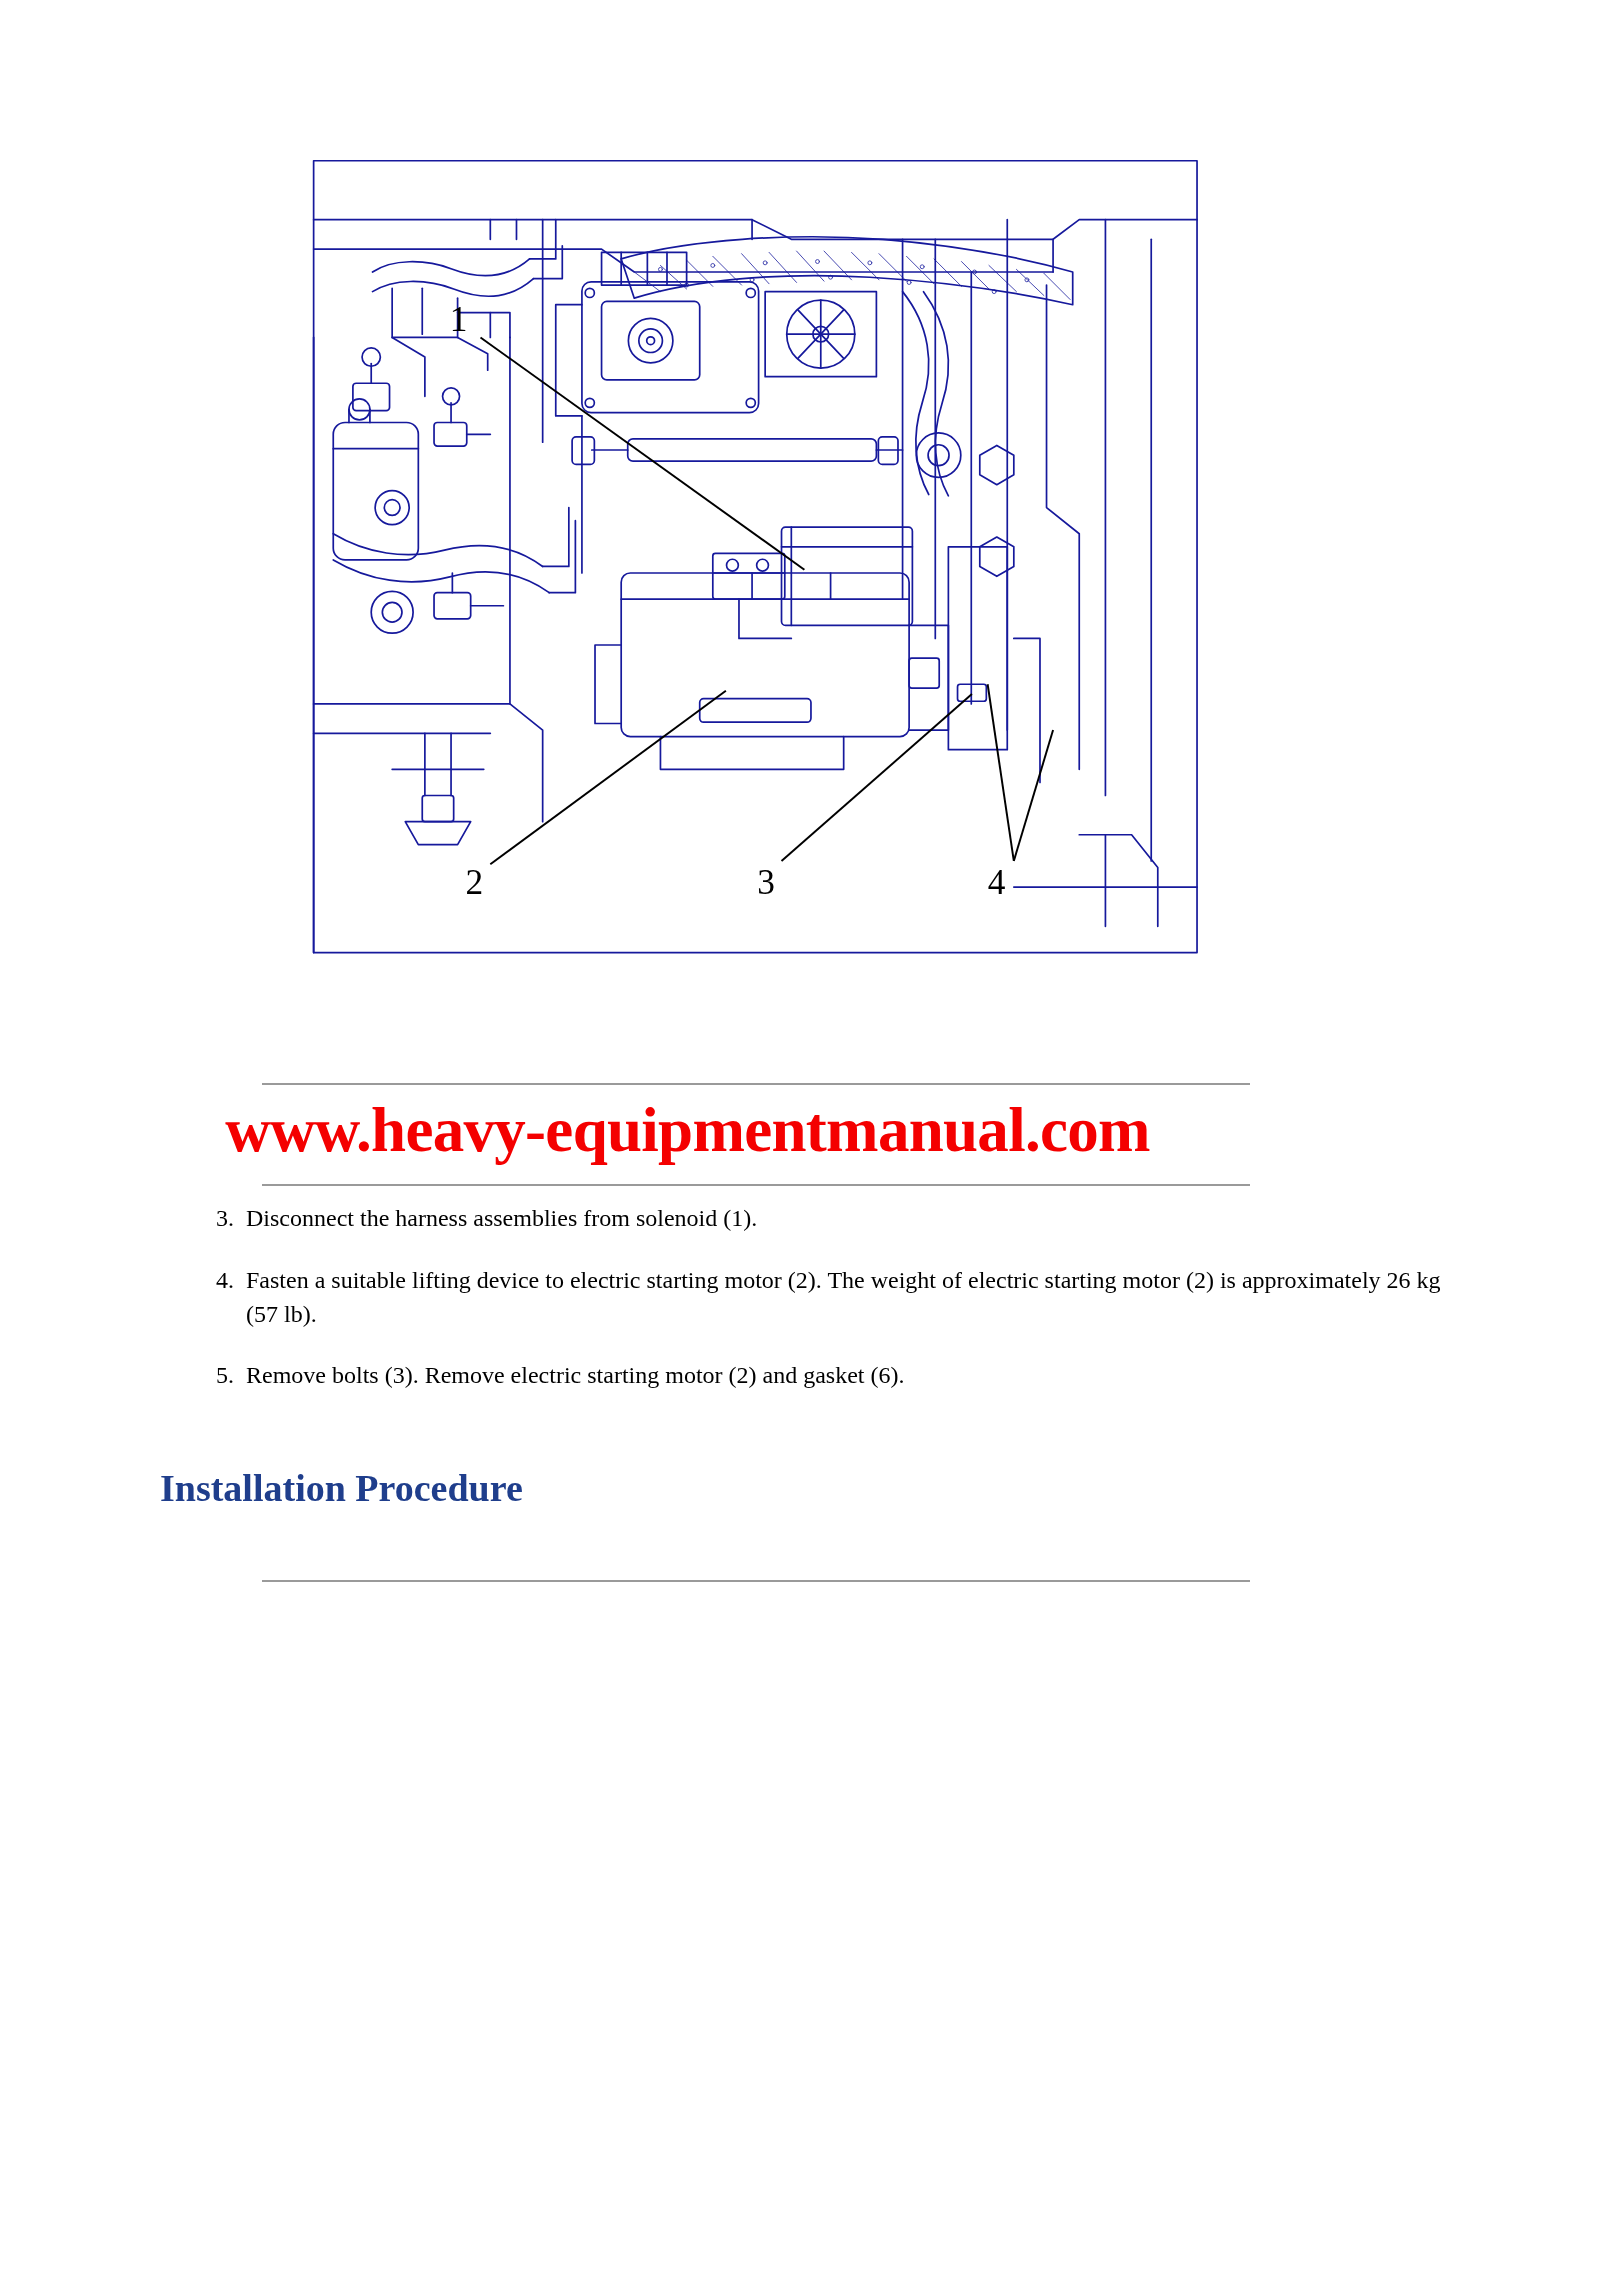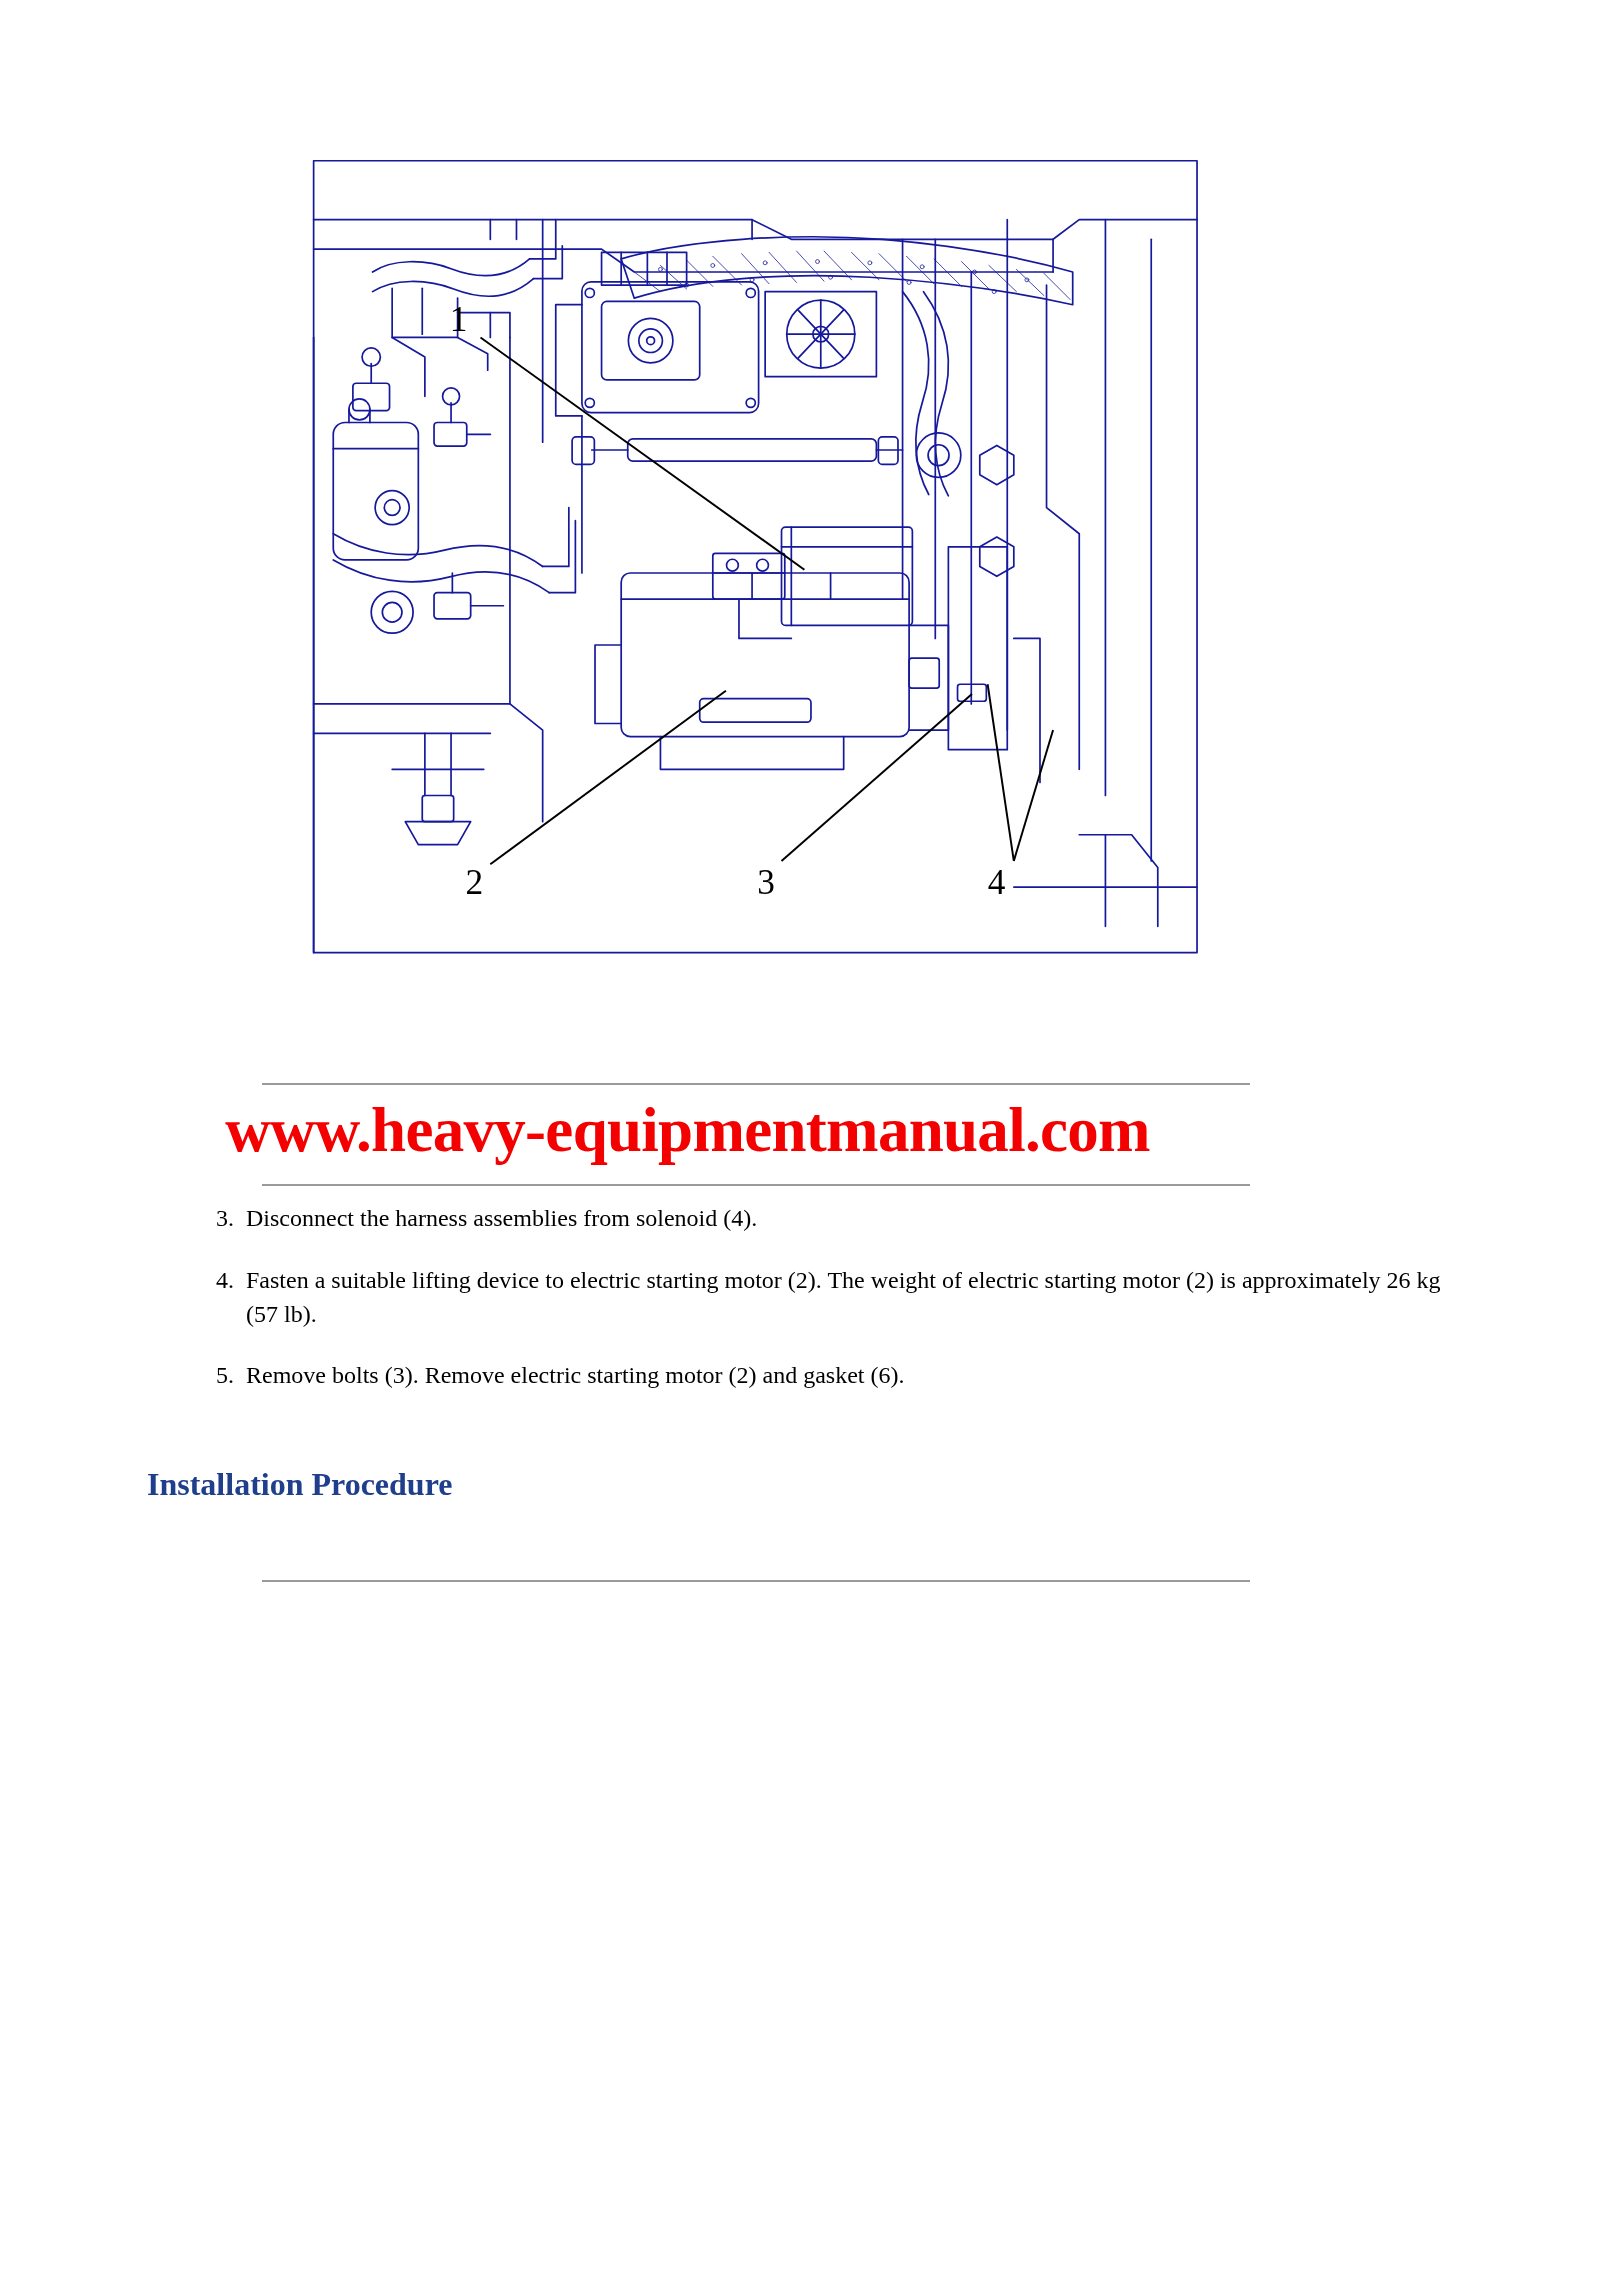--- a/index.html
+++ b/index.html
@@ -98,24 +98,24 @@
     left: 0;
     top: 0;
     width: 38px;
     text-align: right;
   }
   .step .body { display: block; }
 
   
   .section-heading {
     position: absolute;
-    left: 147px;
+    left: 160px;
     top: 1466px;
     font-family: "Liberation Serif", serif;
-    font-size: 32px;
+    font-size: 38px;
     font-weight: bold;
     color: #1f3e8c;
   }
 </style>
 </head>
 <body>
 
 <div class="page">
 
   <div class="figure-area">
@@ -308,21 +308,21 @@
 
   <div class="hr hr-top"></div>
   <div class="hr hr-mid"></div>
 
 
   <div class="watermark">www.heavy-equipmentmanual.com</div>
 
   <div class="steps">
     <div class="step">
       <span class="num">3.</span>
-      <span class="body">Disconnect the harness assemblies from solenoid (4).</span>
+      <span class="body">Disconnect the harness assemblies from solenoid (1).</span>
     </div>
     <div class="step">
       <span class="num">4.</span>
       <span class="body">Fasten a suitable lifting device to electric starting motor (2). The weight of electric starting motor (2) is approximately 26 kg (57 lb).</span>
     </div>
     <div class="step">
       <span class="num">5.</span>
       <span class="body">Remove bolts (3). Remove electric starting motor (2) and gasket (6).</span>
     </div>
   </div>

